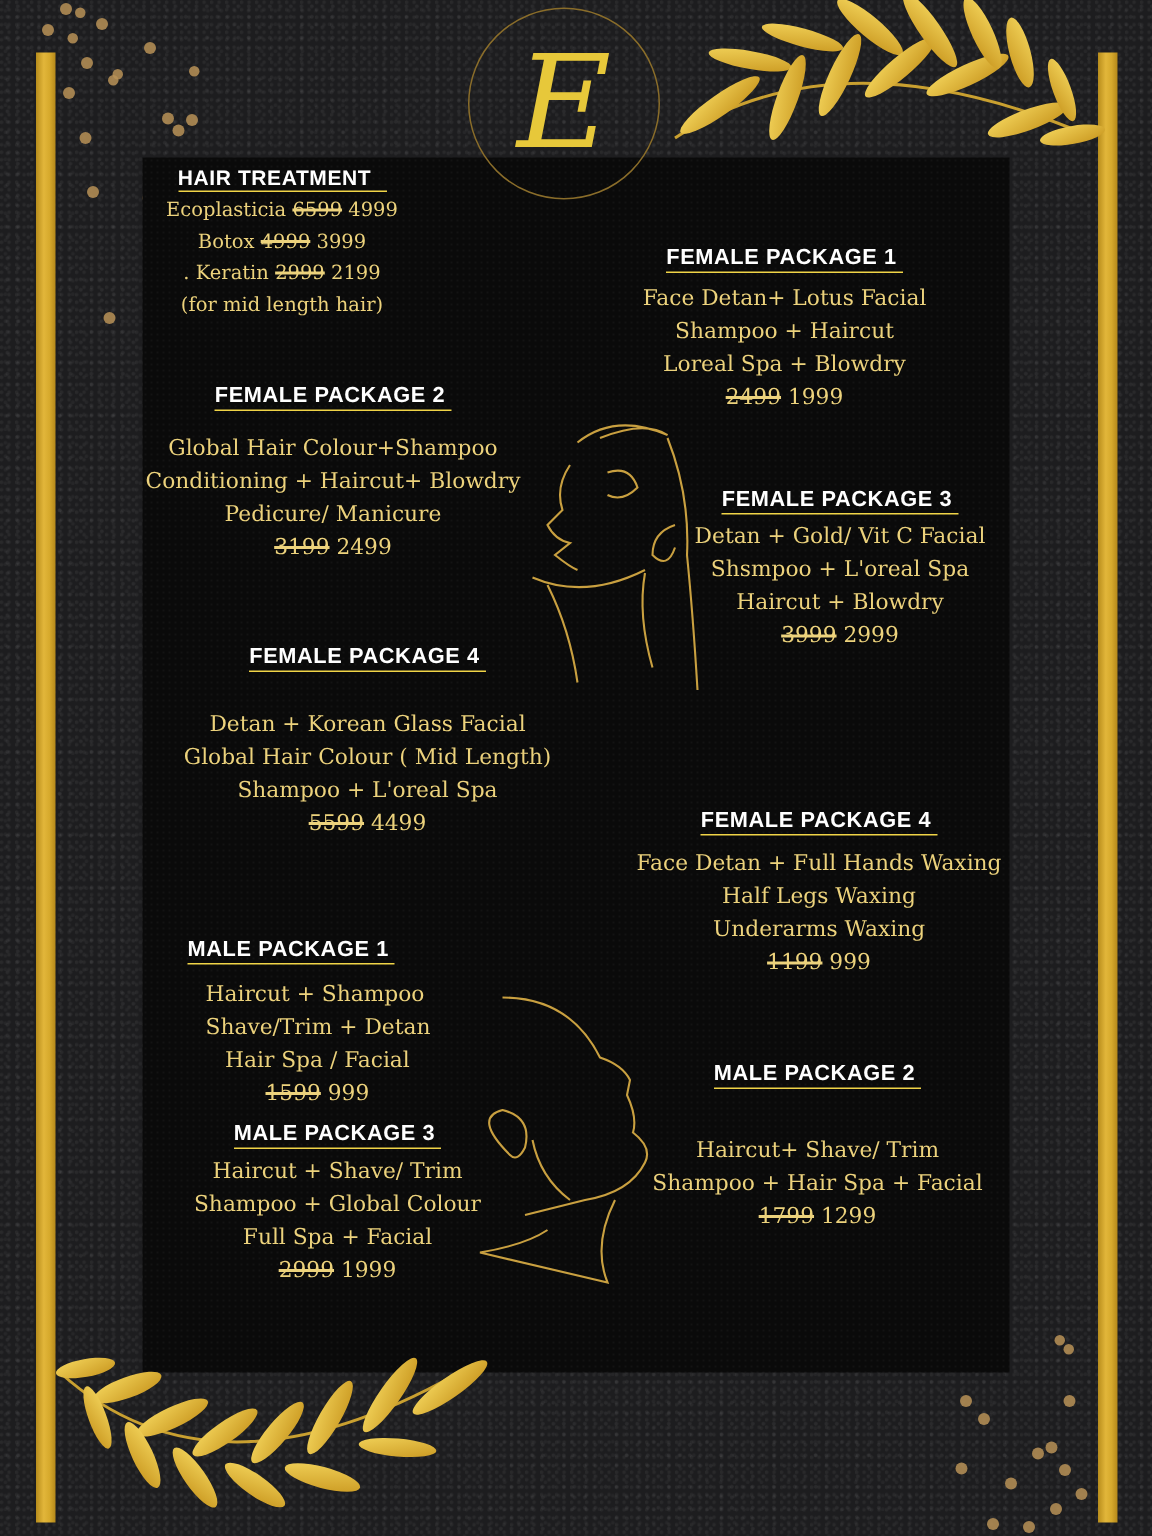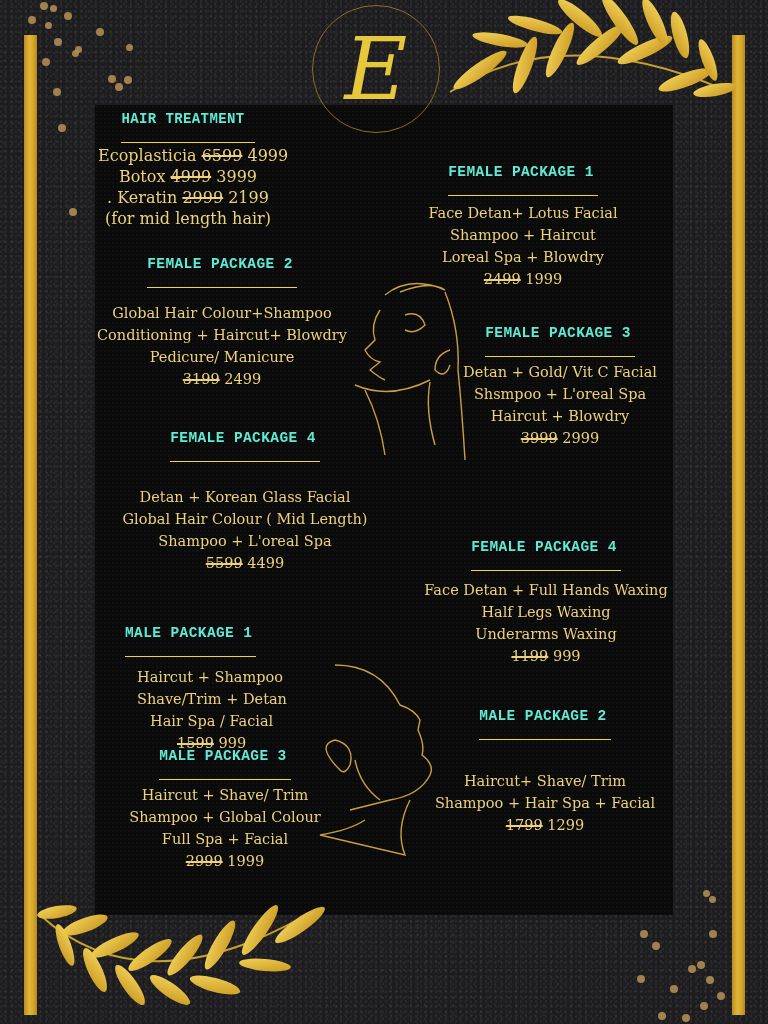--- a/index.html
+++ b/index.html
@@ -19,27 +19,27 @@
   }
   .panel {
     position:absolute; left:95px; top:105px; width:578px; height:810px;
     background:#0a0a0a;
     background-image: radial-gradient(rgba(255,255,255,0.035) 0.6px, transparent 1px);
     background-size: 4px 4px;
   }
   .dot { position:absolute; border-radius:50%; background:#b89257; opacity:0.85; }
   .block { position:absolute; text-align:center; color:#ecd27c; }
   .heading {
-    font-family:Liberation Mono, monospace; font-weight:bold;
-    font-size:14.5px; letter-spacing:0.4px; color:#5eead4;
+    font-family:Liberation Sans, sans-serif; font-weight:bold;
+    font-size:14.5px; letter-spacing:0.4px; color:#ffffff;
     display:inline-block; border-bottom:1.5px solid #f0d447;
-    padding:0 4px 14px 0; line-height:17px; margin-bottom:6px;
+    padding:0 4px 0 0; line-height:17px; margin-bottom:6px;
   }
   .line { font-size:14.5px; line-height:22px; white-space:nowrap; }
-  .small .line { font-size:16px; line-height:21px;text-align:center; }
+  .small .line { font-size:13px; line-height:21px;text-align:center; }
   .old { text-decoration:line-through; text-decoration-thickness:1.5px; }
   .monogram {
     position:absolute; left:312px; top:5px; width:126px; height:126px;
     border:1px solid #8a6d2a; border-radius:50%;
   }
   .monogram-letter {
     position:absolute; left:0; top:0; width:126px; height:126px;
     text-align:center; line-height:126px;
     font-family:"DejaVu Serif", serif; font-style:italic;
     font-size:86px; color:#e7c83a;

